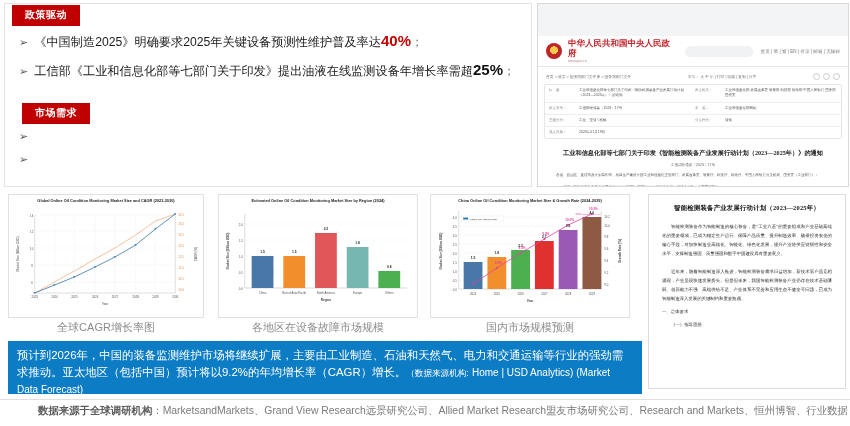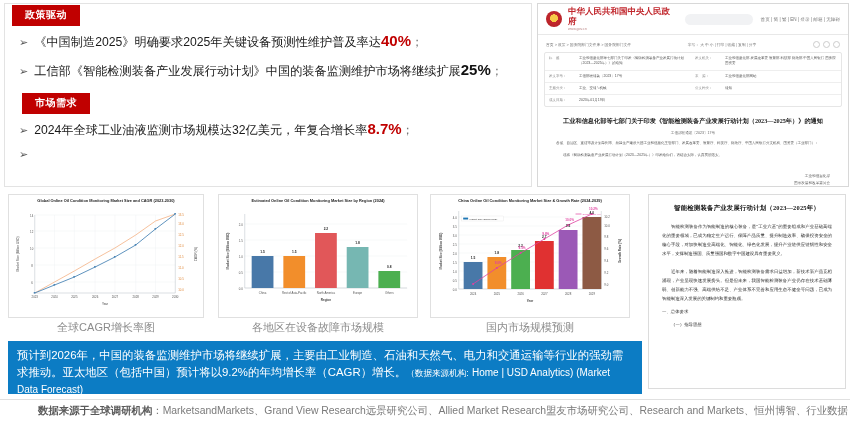--- a/index.html
+++ b/index.html
@@ -35,21 +35,21 @@
   .hl-dark { color: #111; font-weight: bold; font-size: 15px; }
   .semi { color: #777; }
 
   
   .gov-shot {
     position: absolute; left: 537px; top: 3px; width: 312px; height: 184px;
     background: #f3f4f6; border: 1px solid #d8d8d8; overflow: hidden;
   }
   .gov-header {
     background: #fff; height: 31px; display: flex; align-items: center;
-    padding: 0 8px; border-bottom: 1px solid #e8e8e8;
+    padding: 0 8px; border-bottom: 1px solid #e8e8e8; margin-top: 32px;
   }
   .gov-emblem {
     width: 16px; height: 16px; border-radius: 50%;
     background: radial-gradient(circle at 50% 45%, #f7c948 0%, #f7c948 32%, #c1272d 34%, #b21f24 100%);
     flex: none; margin-right: 6px;
   }
   .gov-title { font-size: 8.5px; font-weight: bold; color: #c1272d; line-height: 1.15; }
   .gov-url { font-size: 3.6px; color: #b88; }
   .gov-search {
     margin-left: 12px; width: 72px; height: 11px; border-radius: 6px; background: #f1f2f4;
@@ -146,33 +146,30 @@
   <div class="bullet-row">
     <span class="bullet-mark">➢</span>
     <span>
       <span>《中国制造2025》明确要求2025年关键设备预测性维护普及率达</span><span class="hl">40%</span><span class="semi">；</span>
     </span>
   </div>
 
   <div class="bullet-row">
     <span class="bullet-mark">➢</span>
     <span>
-      <span>工信部《智能检测装备产业发展行动计划》中国的装备监测维护市场将继续扩展</span><span class="hl-dark">25%</span><span class="semi">；</span>
+      <span>工信部《工业和信息化部等七部门关于印发》提出油液在线监测设备年增长率需超</span><span class="hl-dark">25%</span><span class="semi">；</span>
     </span>
   </div>
 
-  <div class="tag-wrap second" style="margin-top:8px;text-decoration:underline;">
+  <div class="tag-wrap second" style="margin-top:18px;text-decoration:underline;">
     <span class="red-tag">市场需求</span>
   </div>
 
   <div class="bullet-row">
     <span class="bullet-mark">➢</span>
-    <span>
-      <span>2024年全球工业油液监测市场规模达32亿美元，年复合增长率</span><span class="hl">8.7%</span><span class="semi">；</span>
-    </span>
   </div>
 
   <div class="bullet-row">
     <span class="bullet-mark">➢</span>
   </div>
 </div>
 
 <div class="gov-shot">
   <div class="gov-header">
     <div class="gov-emblem"></div>

